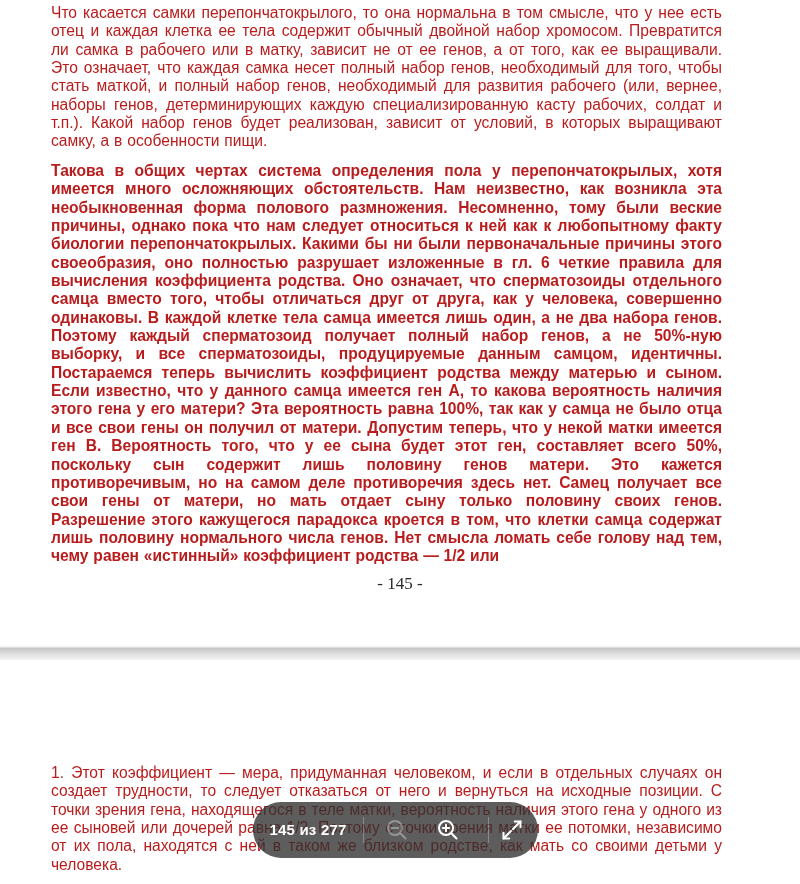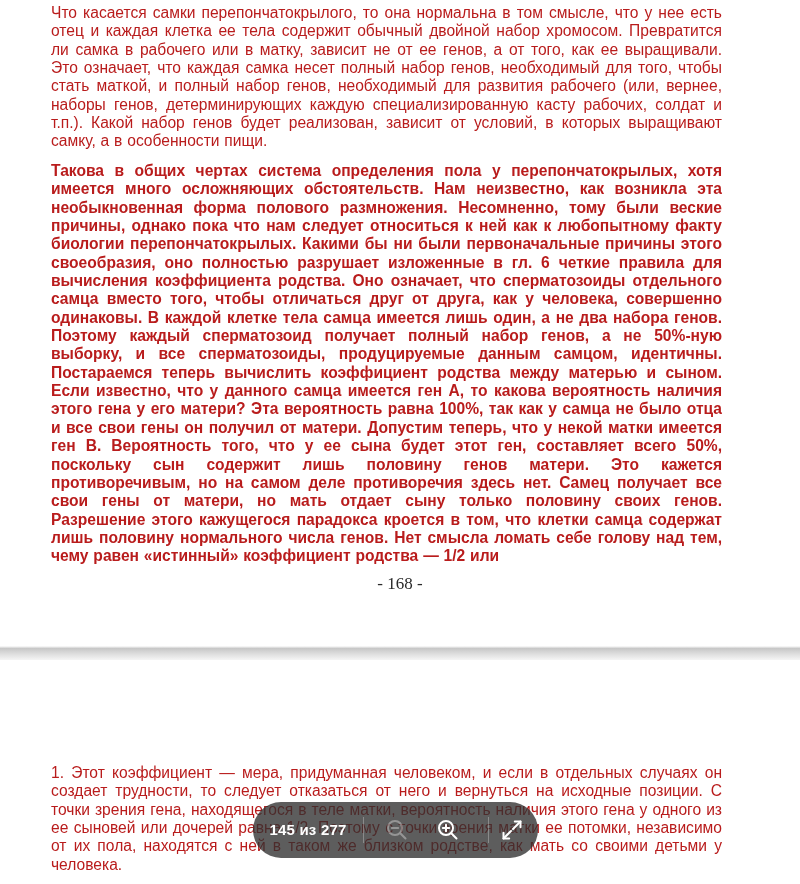--- a/index.html
+++ b/index.html
@@ -99,21 +99,21 @@
   .expand-btn   { left: 245px; }
 </style>
 </head>
 <body>
 
 <div class="screen">
 
   <div class="page page1">
     <p class="body-text para1">Что касается самки перепончатокрылого, то она нормальна в том смысле, что у нее есть отец и каждая клетка ее тела содержит обычный двойной набор хромосом. Превратится ли самка в рабочего или в матку, зависит не от ее генов, а от того, как ее выращивали. Это означает, что каждая самка несет полный набор генов, необходимый для того, чтобы стать маткой, и полный набор генов, необходимый для развития рабочего (или, вернее, наборы генов, детерминирующих каждую специализированную касту рабочих, солдат и т.п.). Какой набор генов будет реализован, зависит от условий, в которых выращивают самку, а в особенности пищи.</p>
     <p class="body-text para2">Такова в общих чертах система определения пола у перепончатокрылых, хотя имеется много осложняющих обстоятельств. Нам неизвестно, как возникла эта необыкновенная форма полового размножения. Несомненно, тому были веские причины, однако пока что нам следует относиться к ней как к любопытному факту биологии перепончатокрылых. Какими бы ни были первоначальные причины этого своеобразия, оно полностью разрушает изложенные в гл. 6 четкие правила для вычисления коэффициента родства. Оно означает, что сперматозоиды отдельного самца вместо того, чтобы отличаться друг от друга, как у человека, совершенно одинаковы. В каждой клетке тела самца имеется лишь один, а не два набора генов. Поэтому каждый сперматозоид получает полный набор генов, а не 50%-ную выборку, и все сперматозоиды, продуцируемые данным самцом, идентичны. Постараемся теперь вычислить коэффициент родства между матерью и сыном. Если известно, что у данного самца имеется ген А, то какова вероятность наличия этого гена у его матери? Эта вероятность равна 100%, так как у самца не было отца и все свои гены он получил от матери. Допустим теперь, что у некой матки имеется ген В. Вероятность того, что у ее сына будет этот ген, составляет всего 50%, поскольку сын содержит лишь половину генов матери. Это кажется противоречивым, но на самом деле противоречия здесь нет. Самец получает все свои гены от матери, но мать отдает сыну только половину своих генов. Разрешение этого кажущегося парадокса кроется в том, что клетки самца содержат лишь половину нормального числа генов. Нет смысла ломать себе голову над тем, чему равен «истинный» коэффициент родства — 1/2 или</p>
-    <div class="page-number">- 168 -</div>
+    <div class="page-number">- 145 -</div>
   </div>
 
   <div class="page-separator"></div>
 
   <div class="page page2">
     <p class="body-text footnote">1. Этот коэффициент — мера, придуманная человеком, и если в отдельных случаях он создает трудности, то следует отказаться от него и вернуться на исходные позиции. С точки зрения гена, находящегося в теле матки, вероятность наличия этого гена у одного из ее сыновей или дочерей равна 1/2. Поэтому с точки зрения матки ее потомки, независимо от их пола, находятся с ней в таком же близком родстве, как мать со своими детьми у человека.</p>
   </div>
 
   <div class="toolbar-pill">
     <span class="page-indicator">145 из 277</span>

